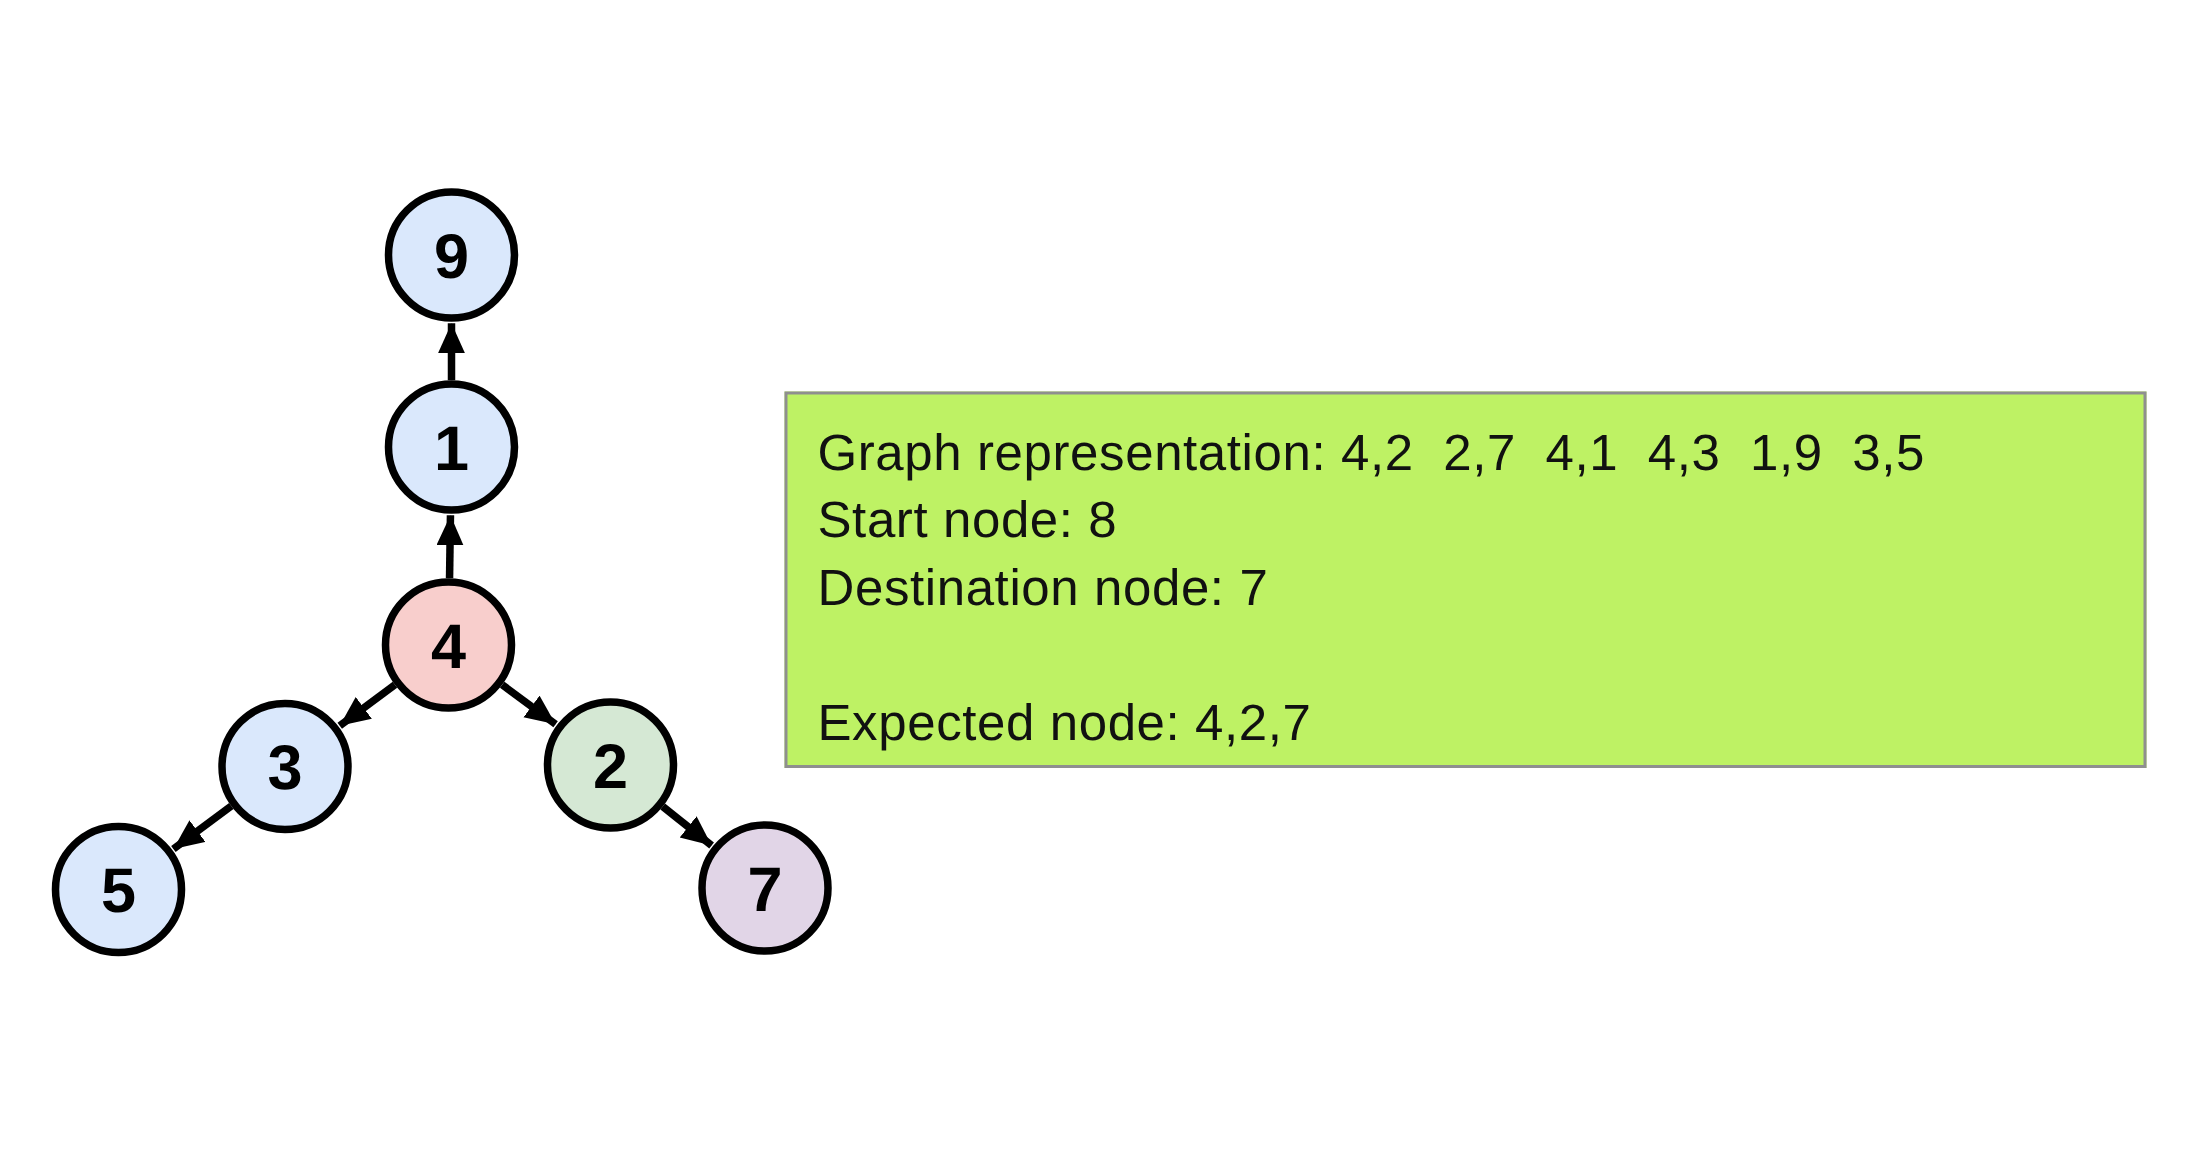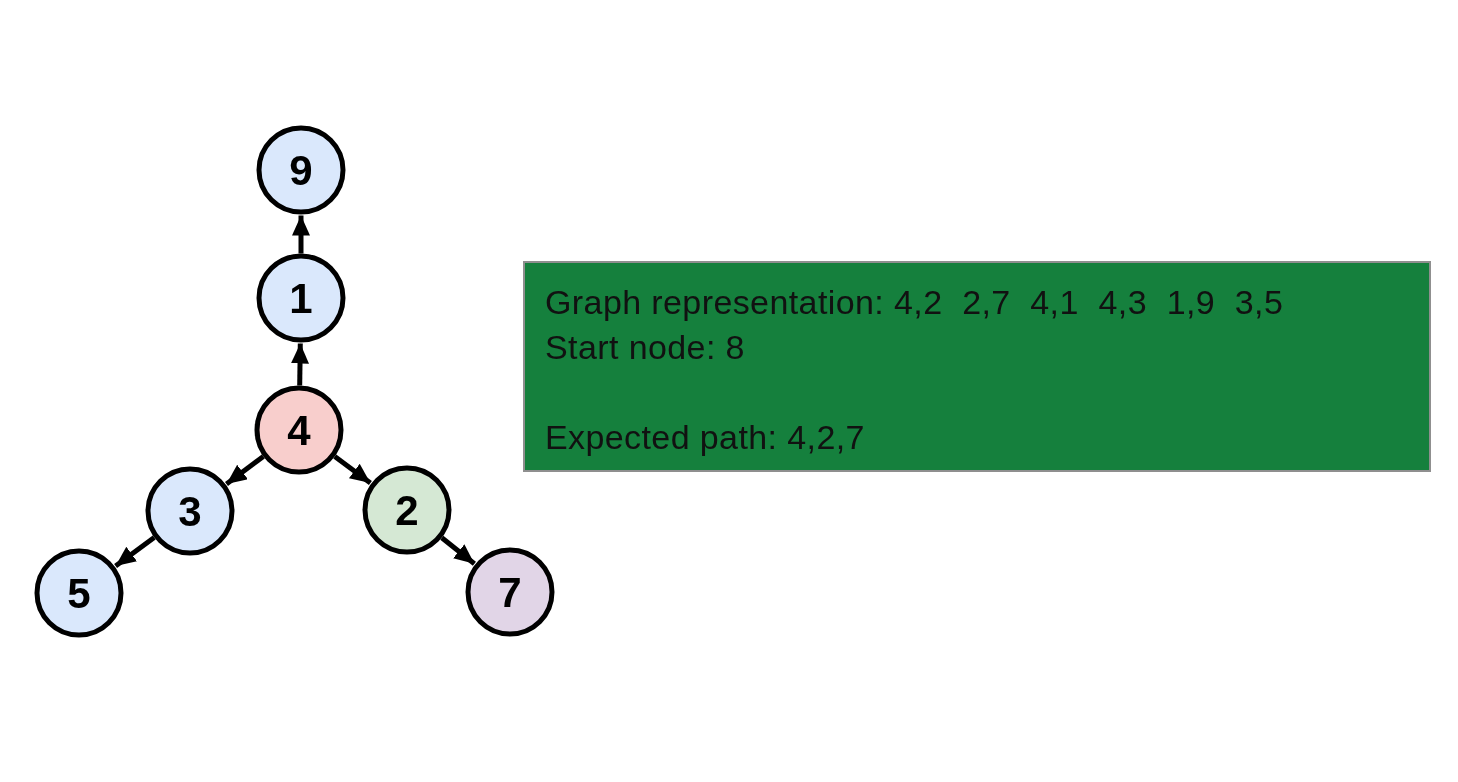--- a/index.html
+++ b/index.html
@@ -14,22 +14,22 @@
   .node-label {
     font-family: "Liberation Sans", sans-serif;
     font-weight: bold;
     font-size: 42px;
     fill: #000000;
     text-anchor: middle;
   }
   .info-box {
     position: absolute;
     left: 523px; top: 261px;
-    width: 908px; height: 211px;
-    background: #15803d;
+    width: 908px; height: 251px;
+    background: #bef264;
     border: 2px solid #8f8f8f;
     padding: 17px 0 0 20px;
     overflow: hidden;
   }
   .info-line {
     font-size: 34px;
     line-height: 45px;
     height: 45px;
     color: #111111;
     white-space: pre;
@@ -83,17 +83,18 @@
         <g>
           <circle cx="510" cy="592" r="42" fill="#e1d5e7" stroke="#000000" stroke-width="5"></circle>
           <text x="510" y="592" dy="0.36em" class="node-label" fill="#000000">7</text>
         </g>
       </g>
   </svg>
 
   <div class="info-box">
     <div class="info-line">Graph representation: 4,2  2,7  4,1  4,3  1,9  3,5</div>
     <div class="info-line">Start node: 8</div>
+    <div class="info-line">Destination node: 7</div>
     <div class="info-line"></div>
-    <div class="info-line">Expected path: 4,2,7</div>
+    <div class="info-line">Expected node: 4,2,7</div>
   </div>
 
 </div>
 
 </body></html>

